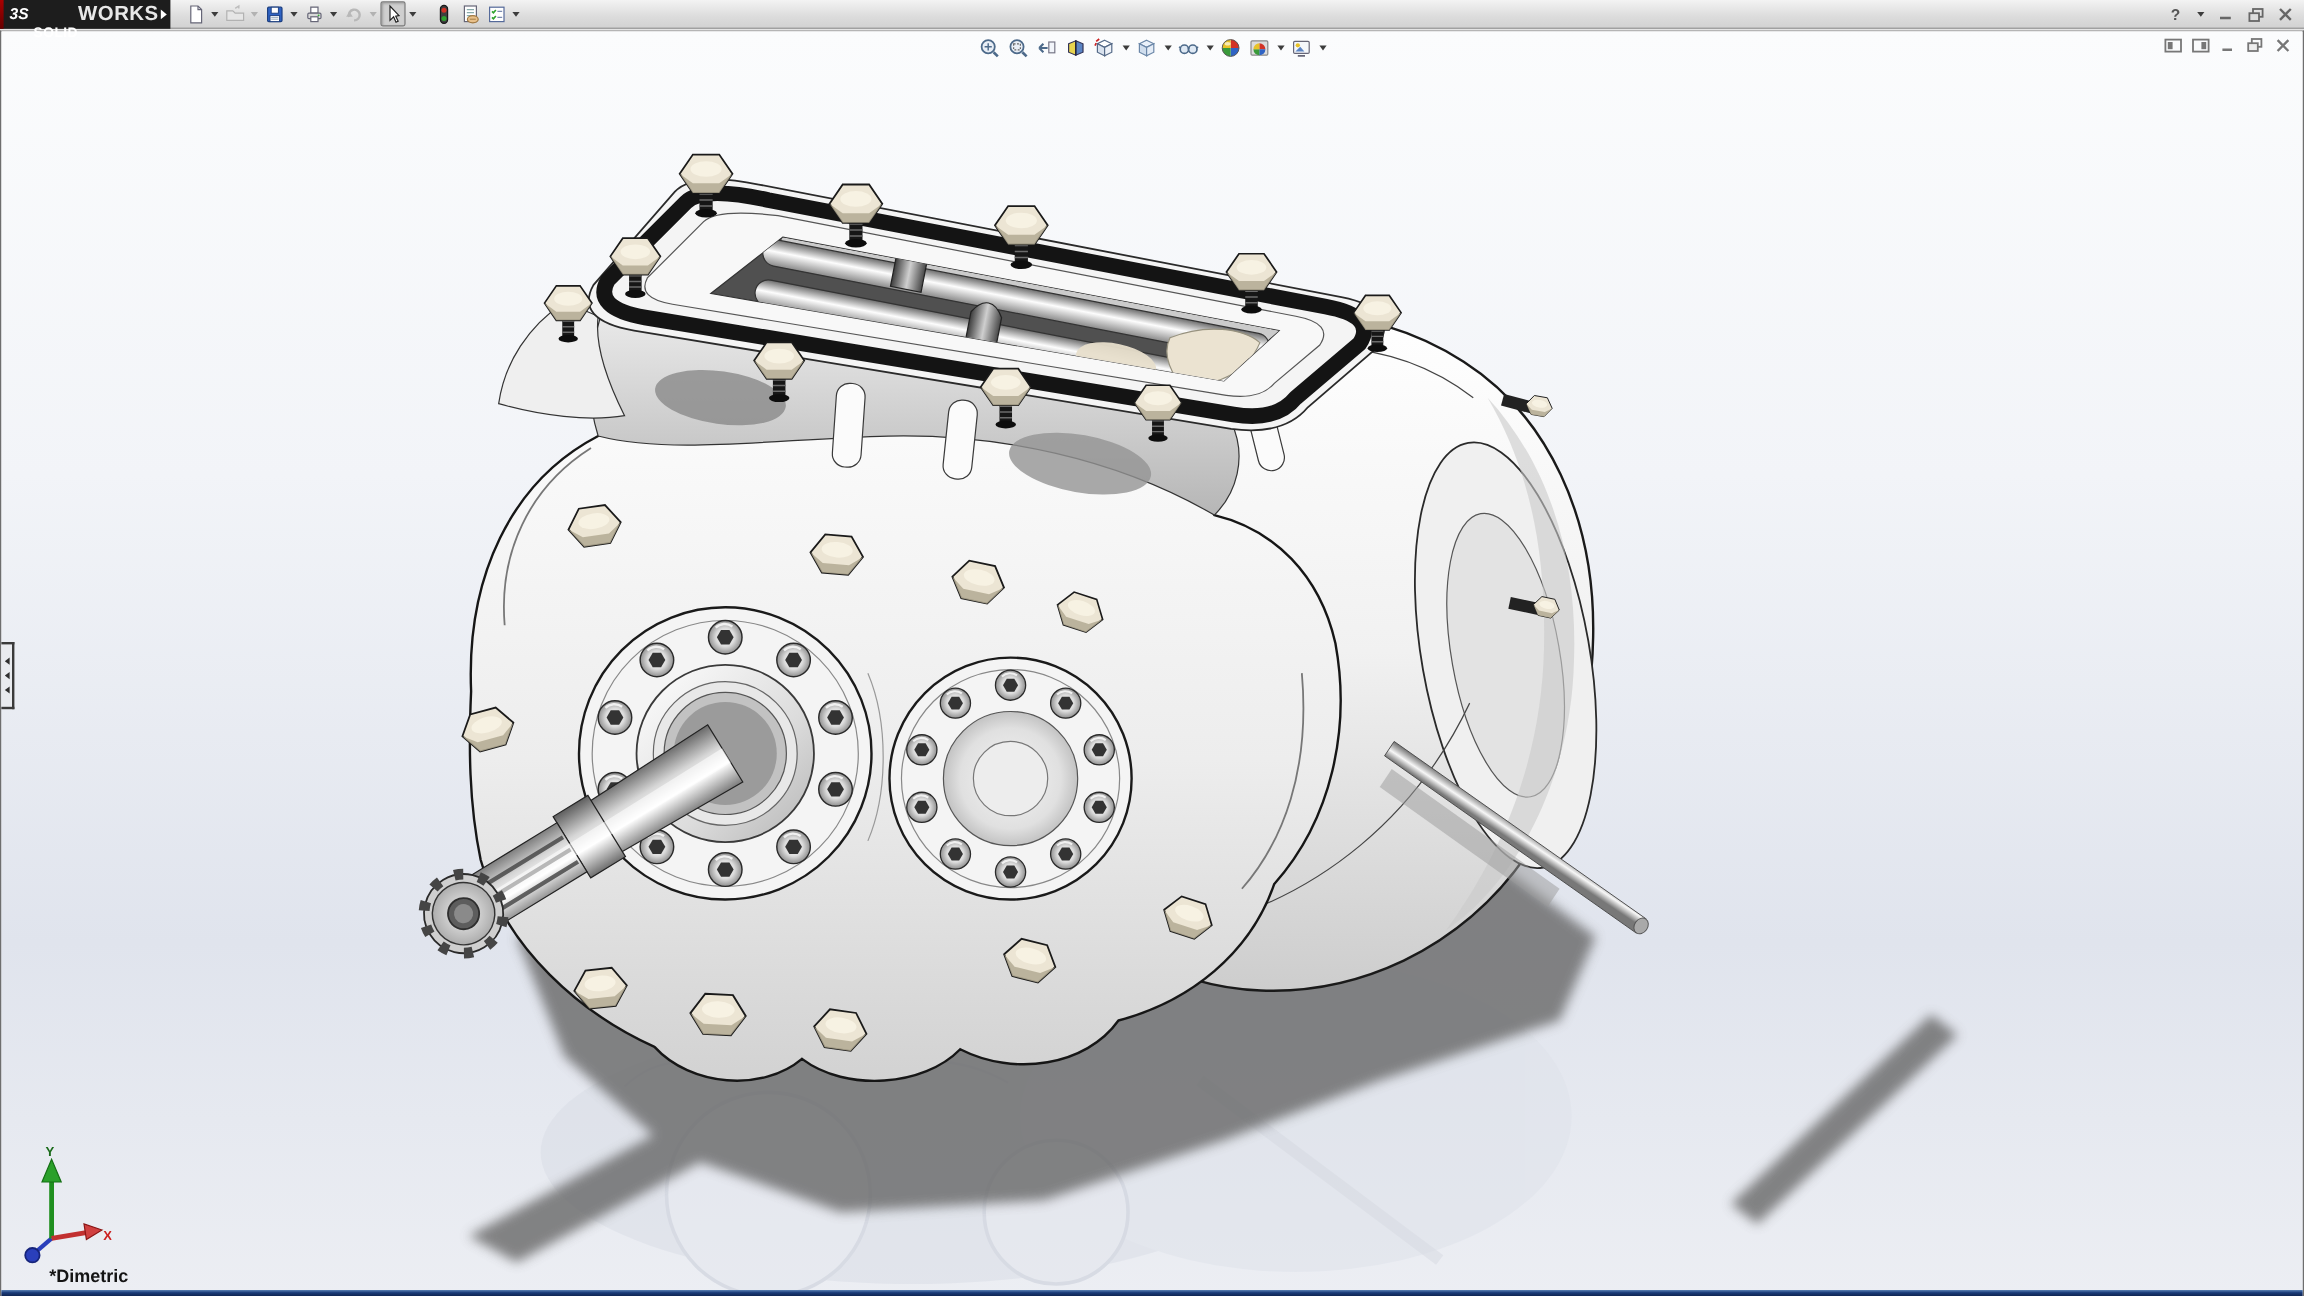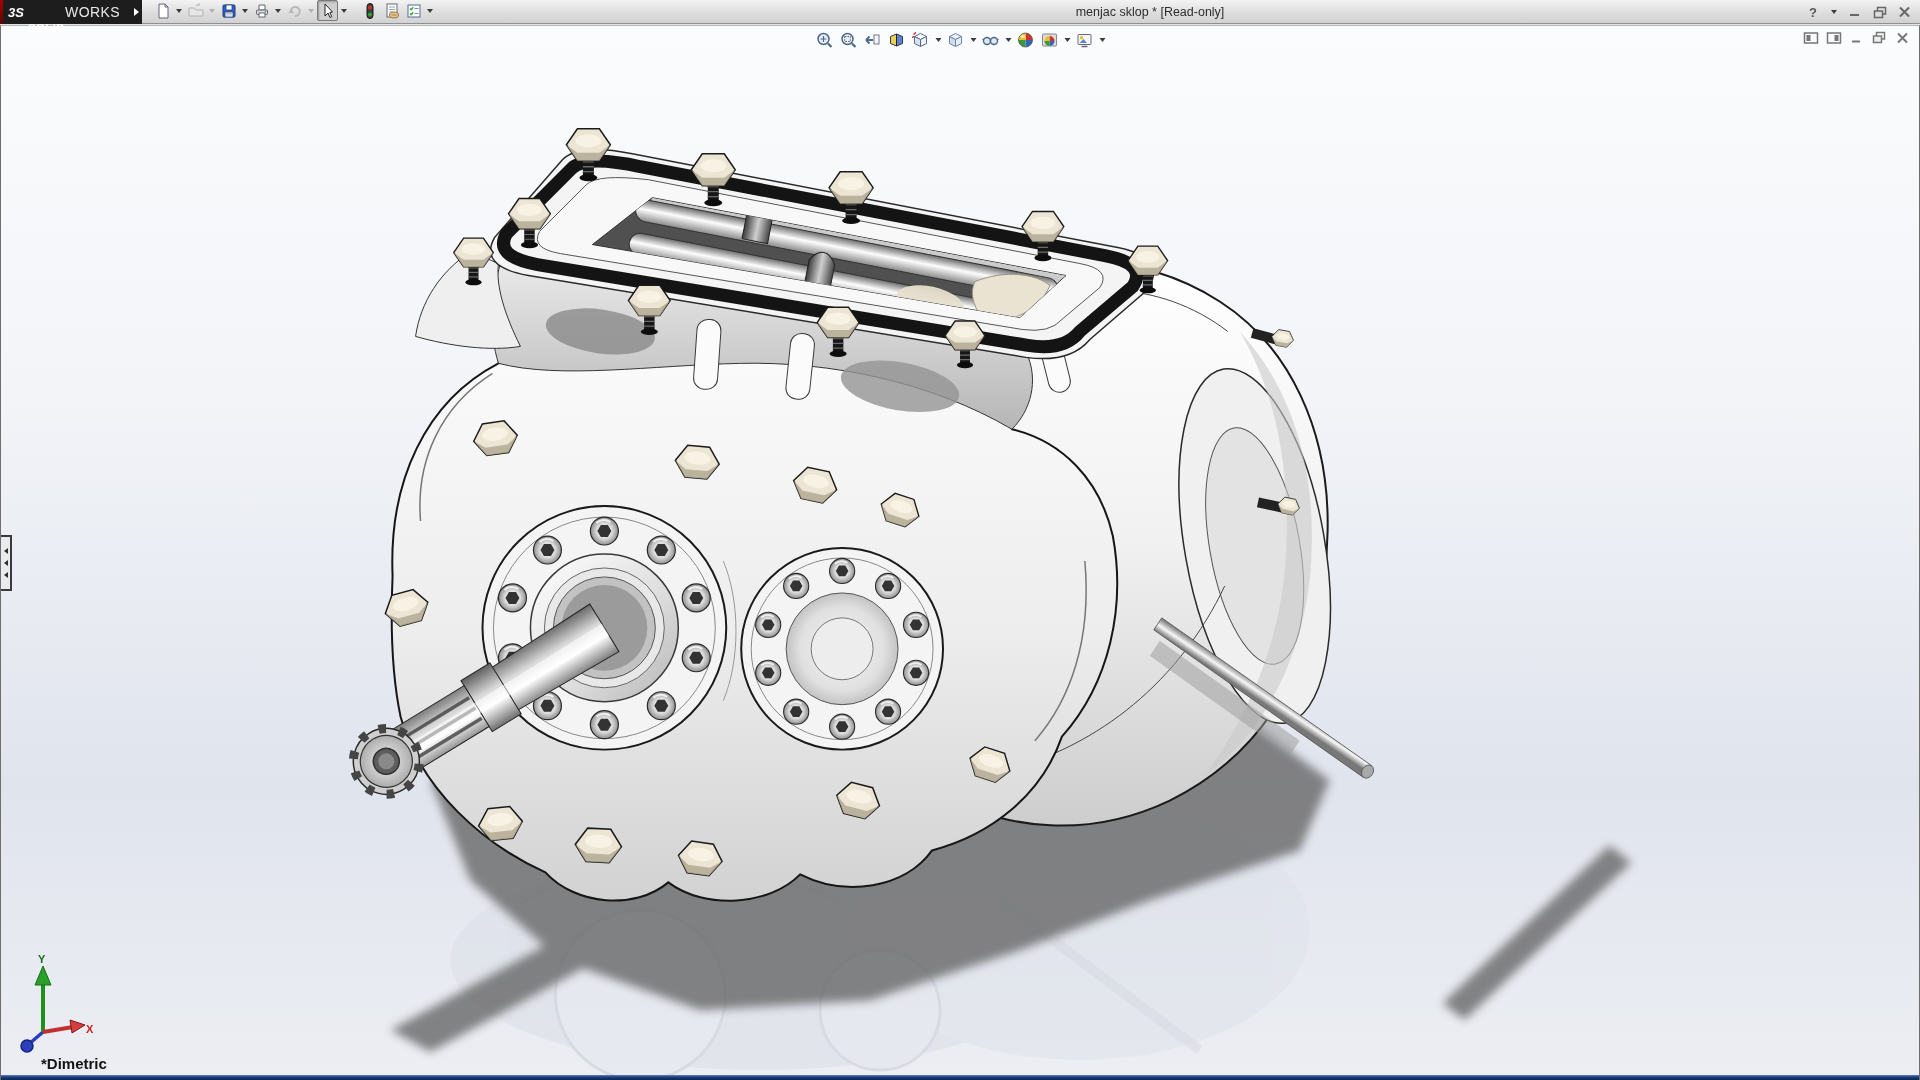--- a/index.html
+++ b/index.html
@@ -2,28 +2,28 @@
 <html><head>
 <meta charset="utf-8">
 <style>
   html,body{margin:0;padding:0;width:1920px;height:1080px;overflow:hidden;
     font-family:"Liberation Sans",sans-serif;background:#e4e4e4;}
   *{box-sizing:border-box;}
 
   
   .titlebar{position:absolute;left:0;top:0;width:1920px;height:24px;
     background:linear-gradient(#f3f3f3,#dcdcdc 60%,#d2d2d2);
-    border-bottom:1px solid #8f8f8f;display:flex;align-items:flex-start;z-index:30;}
+    border-bottom:1px solid #8f8f8f;display:flex;align-items:center;z-index:30;}
   .logo{height:24px;width:130px;background:#1d1d1d;display:flex;align-items:center;
     padding-left:8px;position:relative;flex:0 0 auto;}
   .logo .redbar{position:absolute;left:0;top:0;width:3px;height:24px;
     background:linear-gradient(#a00,#600);}
   .logo-mark{color:#fff;font-style:italic;font-weight:bold;font-size:13px;margin-right:4px;}
   .logo-bold{color:#fff;font-weight:bold;font-size:11.5px;letter-spacing:.4px;margin-top:32px;}
-  .logo-light{color:#e8e8e8;font-weight:normal;font-size:14px;letter-spacing:.4px;}
+  .logo-light{color:#e8e8e8;font-weight:bold;font-size:17px;letter-spacing:.4px;}
   .menu-arrow{width:12px;height:24px;background:#1d1d1d;display:flex;align-items:center;
     justify-content:center;flex:0 0 auto;cursor:pointer;}
   .menu-arrow .tri{width:0;height:0;border-top:4px solid transparent;
     border-bottom:4px solid transparent;border-left:5px solid #fff;}
   .qat{display:flex;align-items:center;margin-left:10px;gap:1px;flex:0 0 auto;}
   .qbtn{width:21px;height:21px;display:flex;align-items:center;justify-content:center;
     border:1px solid transparent;border-radius:2px;}
   .qbtn.active{background:#cfcfcf;border:1px solid #7a7a7a;
     box-shadow:inset 1px 1px 2px rgba(0,0,0,.25);}
   .dd{width:10px;height:21px;display:flex;align-items:center;justify-content:center;}
@@ -177,21 +177,20 @@
         <path d="M5,6.5 l1.2,1.2 2,-2.4" fill="none" stroke="#2fa32f" stroke-width="1.4"></path>
         <path d="M5,11.5 l1.2,1.2 2,-2.4" fill="none" stroke="#2fa32f" stroke-width="1.4"></path>
         <path d="M9.5,6.5 h4 M9.5,11.5 h4" stroke="#7a8ab0" stroke-width="1.2"></path>
       </svg>
     </div>
     <div class="dd">
         <i></i>
       </div>
   </div>
 
-  <div class="title-text">menjac sklop * [Read-only]</div>
 
   <div class="win-controls">
     <div class="wbtn">
       <span>?</span>
     </div>
     <div class="dd">
         <i></i>
       </div>
     <div class="wbtn">
       <svg width="14" height="12">

